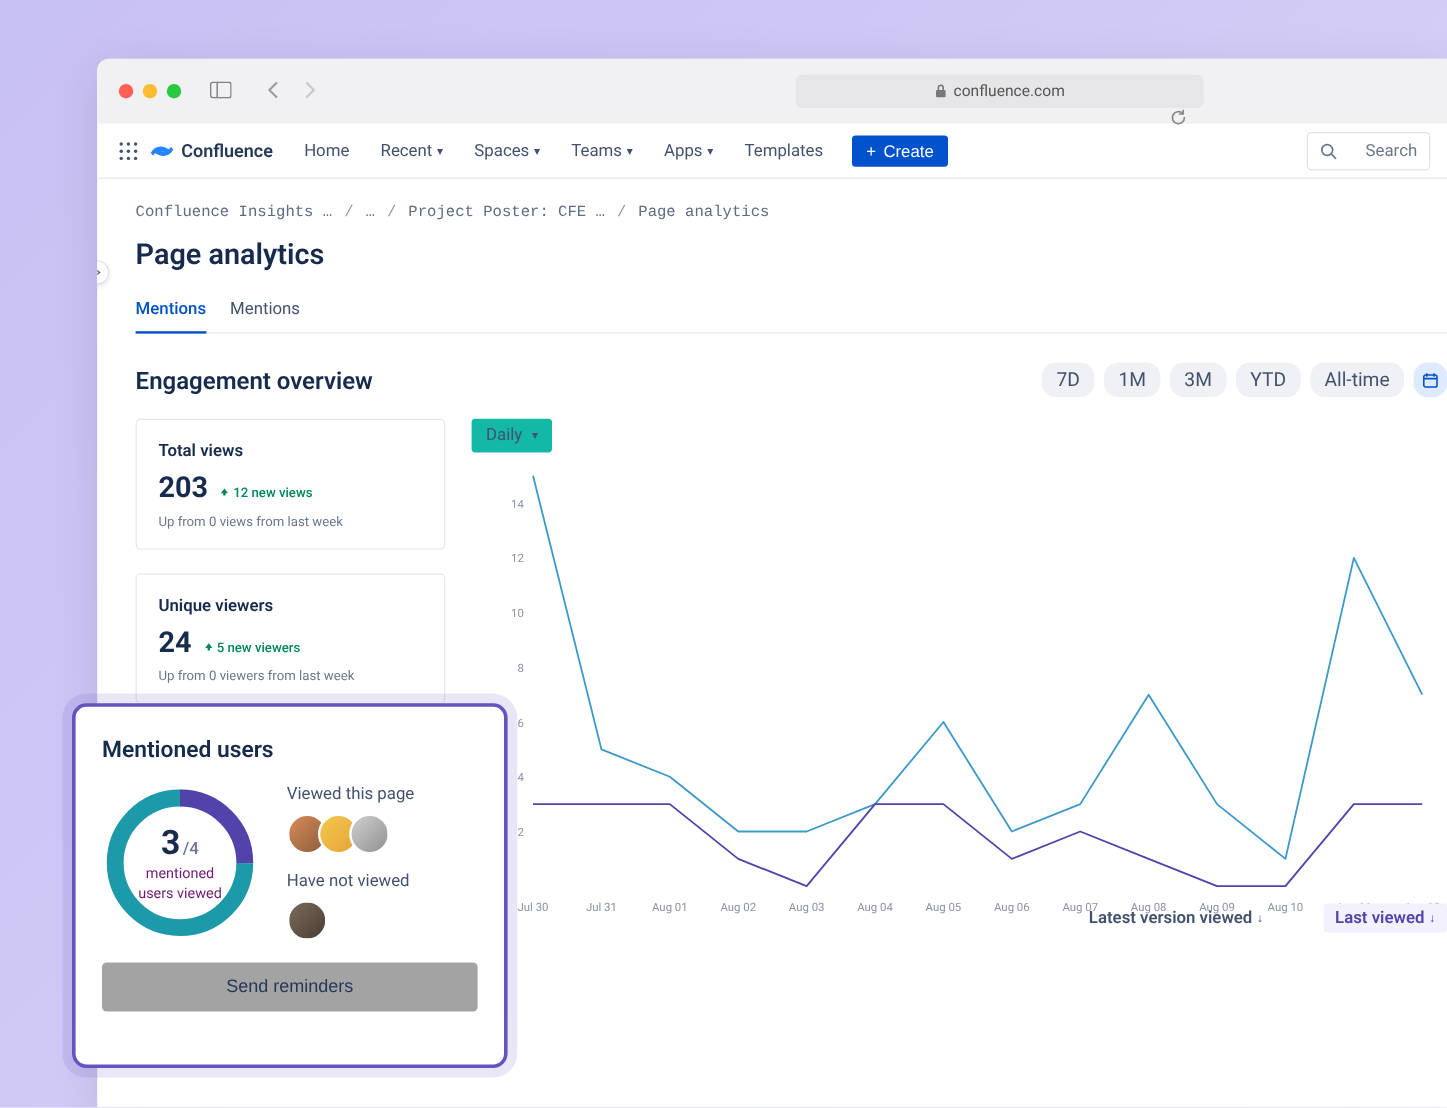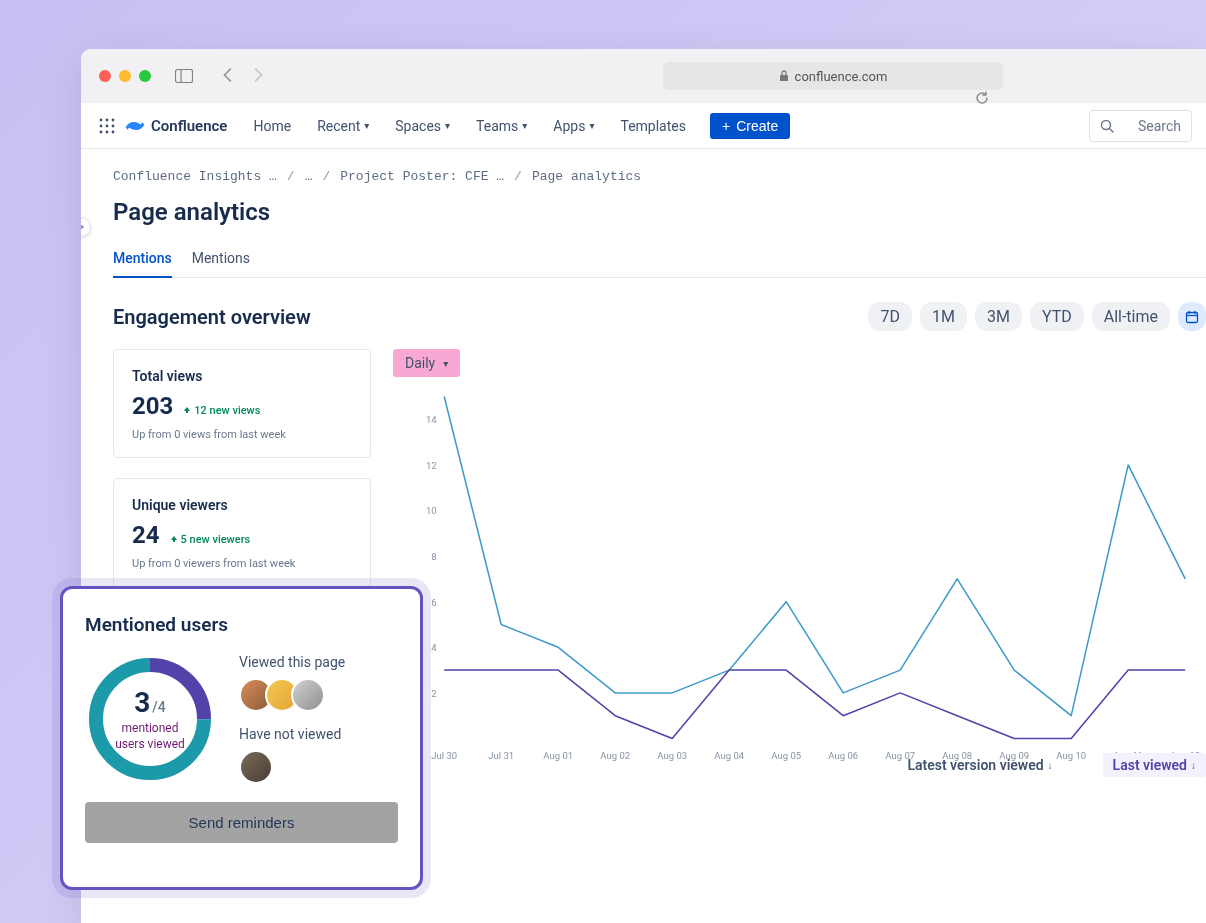--- a/index.html
+++ b/index.html
@@ -98,21 +98,21 @@
 .pill { background:#f0f1f4; color:#42526e; border-radius:12px; font-size:16px; padding:5px 12px; cursor:pointer;}
 .pill.cal { background:#deebff; color:#0052cc; width:28px; display:flex; align-items:center; justify-content:center; padding:5px 6px;}
 .content-row { display:flex; margin-top:18px; gap:22px; }
 .metrics-col { width:258px; display:flex; flex-direction:column; gap:20px;}
 .card { border:1px solid #e5e7ea; border-radius:4px; padding:18px 18px 16px 18px; }
 .card-title { font-size:14px; font-weight:600; color:#172b4d; }
 .card-value { font-size:24px; font-weight:700; color:#172b4d; margin-top:8px; display:flex; align-items:baseline; gap:10px;}
 .trend { font-size:11px; color:#00875a; font-weight:500; display:flex; align-items:center; gap:3px;}
 .card-caption { font-size:11px; color:#6b778c; margin-top:8px; }
 .chart-panel { flex:1; }
-.daily-btn { display:inline-flex; align-items:center; gap:8px; background:#f9a8d4; padding:6px 12px; border-radius:3px; font-size:14px; color:#42526e; margin-bottom:10px; cursor:pointer;text-align:right;}
+.daily-btn { display:inline-flex; align-items:center; gap:8px; background:#14b8a6; padding:6px 12px; border-radius:3px; font-size:14px; color:#42526e; margin-bottom:10px; cursor:pointer;text-align:right;}
 .chart-svg { width:100%; height:380px; }
 .mentioned-panel {
   position:absolute; left:60px; top:586px; width:363px; height:304px;
   background:#fff; border:3px solid #6554c0; border-radius:12px;
   box-shadow: 0 0 0 8px rgba(101,84,192,0.14);
   padding:24px 22px;
 }
 .mp-title { font-size:19px; font-weight:600; color:#172b4d; }
 .mp-row { display:flex; gap:24px; margin-top:18px; align-items:flex-start;}
 .donut-wrap { position:relative; width:130px; height:130px;}

